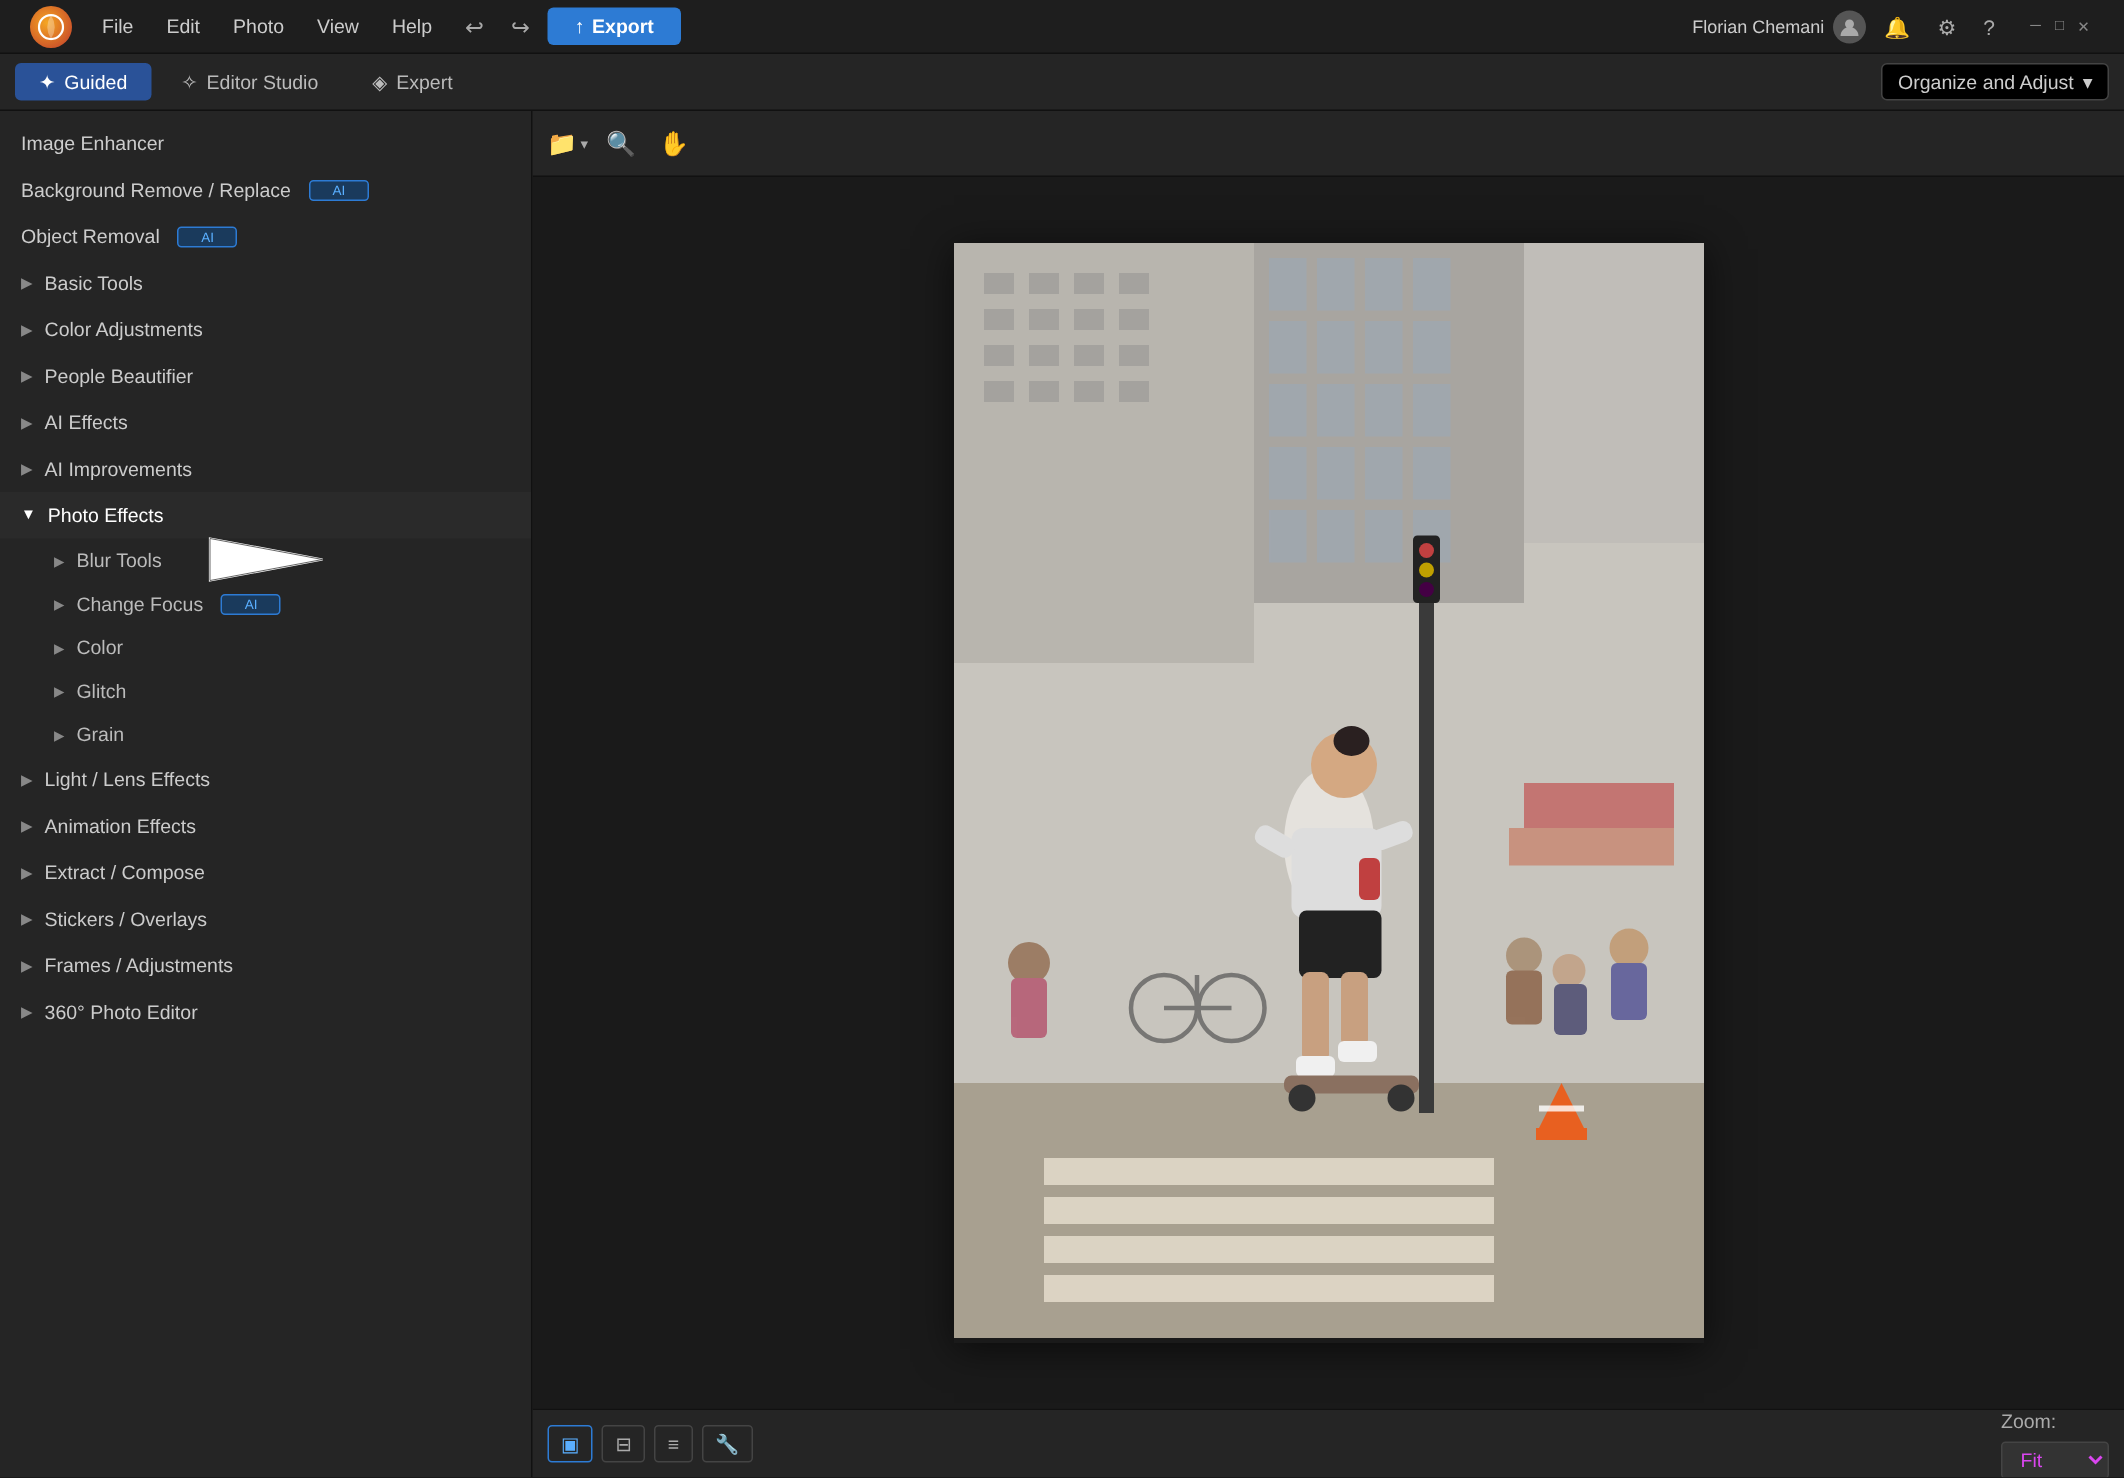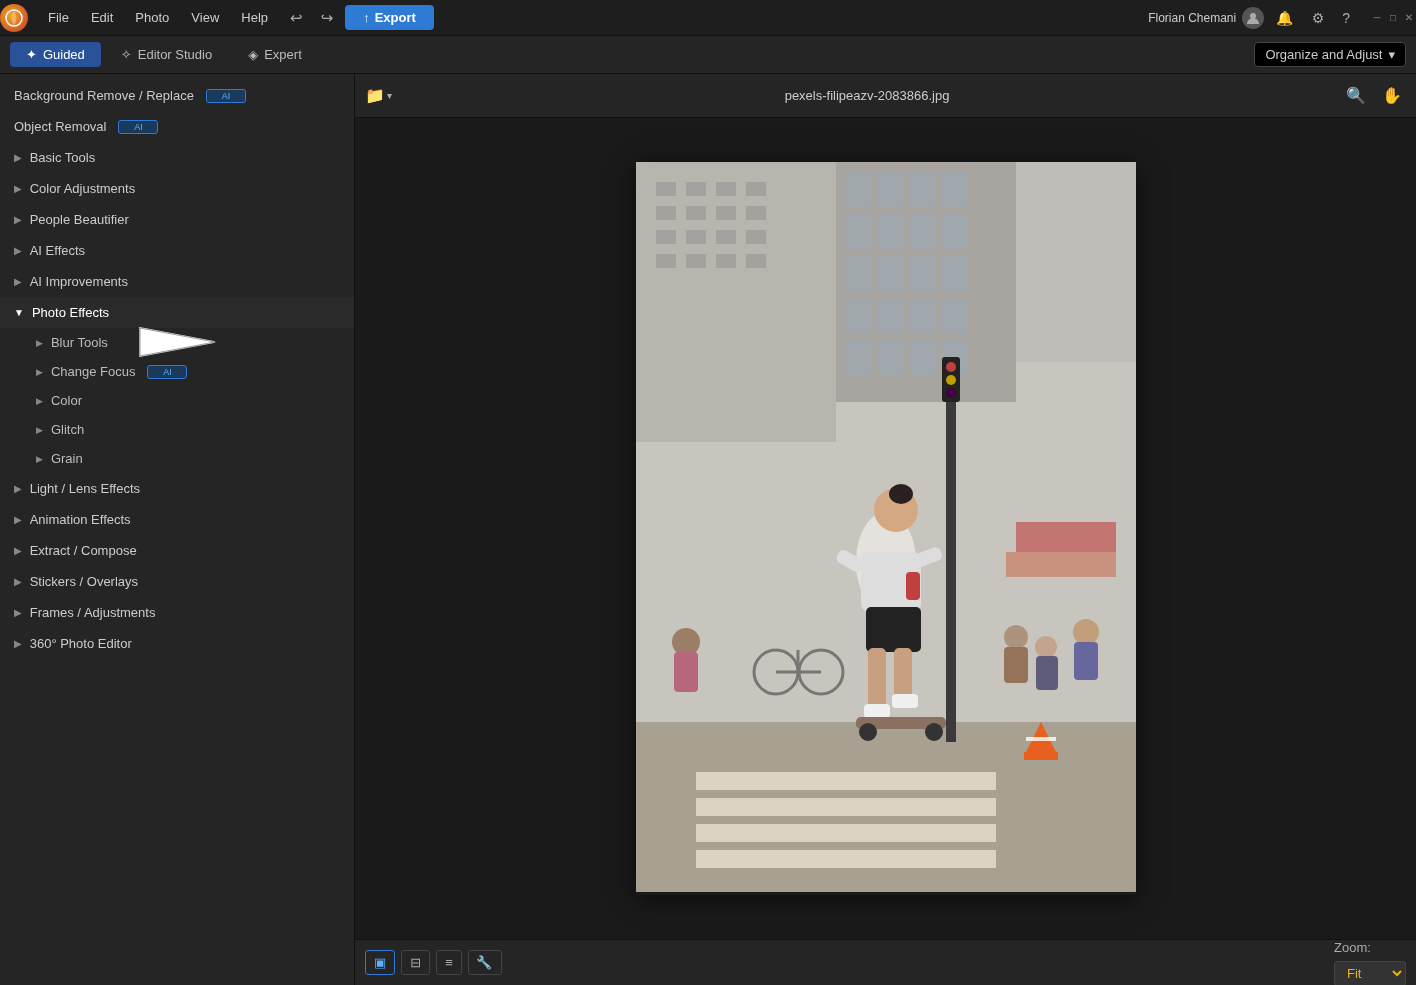--- a/index.html
+++ b/index.html
@@ -14,21 +14,21 @@
       display: flex;
       flex-direction: column;
     }
 
     
     .titlebar {
       background: #1e1e1e;
       height: 36px;
       display: flex;
       align-items: center;
-      padding: 0 0;
+      padding: 0 20px;
       gap: 6px;
       border-bottom: 1px solid #111;
       flex-shrink: 0;
     }
     .app-logo {
       width: 28px;
       height: 28px;
       border-radius: 50%;
       background: radial-gradient(circle at 40% 40%, #f5a623, #c0392b);
       flex-shrink: 0;
@@ -302,21 +302,21 @@
       display: flex;
       align-items: flex-start;
       gap: 6px;
       color: #aaa;
       font-size: 13px;
       flex-direction: column;
     }
     .zoom-select {
       background: #333;
       border: 1px solid #444;
-      color: #eab308;
+      color: #d946ef;
       padding: 3px 8px;
       border-radius: 3px;
       font-size: 13px;
     }
   </style>
 </head>
 <body>
 
 <div class="titlebar">
   <div class="app-logo">
@@ -376,20 +376,23 @@
       <span>Organize and Adjust</span>
       <span>▾</span>
     </div>
   </div>
 </div>
 
 <div class="main-area">
 
   <div class="sidebar">
 
+    <div class="sidebar-item flat">
+      <span>Image Enhancer</span>
+    </div>
 
     <div class="sidebar-item flat">
       <span>Background Remove / Replace</span>
       <span class="ai-badge">AI</span>
     </div>
 
     <div class="sidebar-item flat">
       <span>Object Removal</span>
       <span class="ai-badge">AI</span>
     </div>
@@ -493,21 +496,20 @@
 
   </div>
 
   <div class="content-area">
 
     <div class="content-toolbar">
       <button class="folder-btn">
         <span>📁</span>
         <span style="font-size:10px;">▾</span>
       </button>
-      <div class="file-name">pexels-filipeazv-2083866.jpg</div>
       <button class="toolbar-icon-btn">🔍</button>
       <button class="toolbar-icon-btn">✋</button>
     </div>
 
     <div class="canvas-area">
 
       <div class="photo-frame">
         <svg width="500" height="730" viewBox="0 0 500 730">
 
           <rect width="500" height="730" fill="#c8c5be"></rect>

